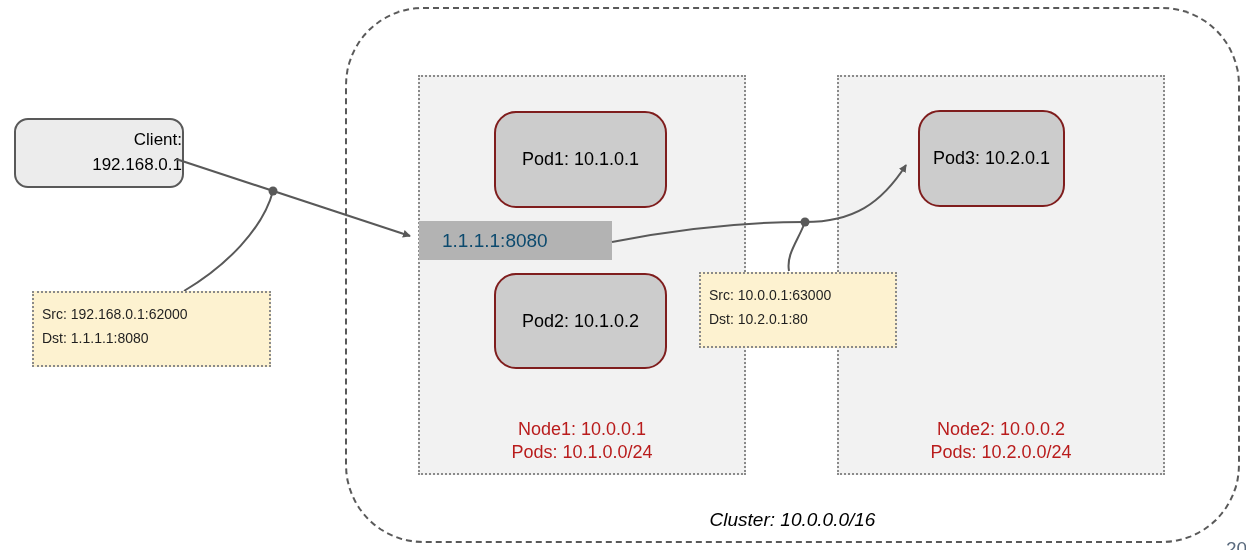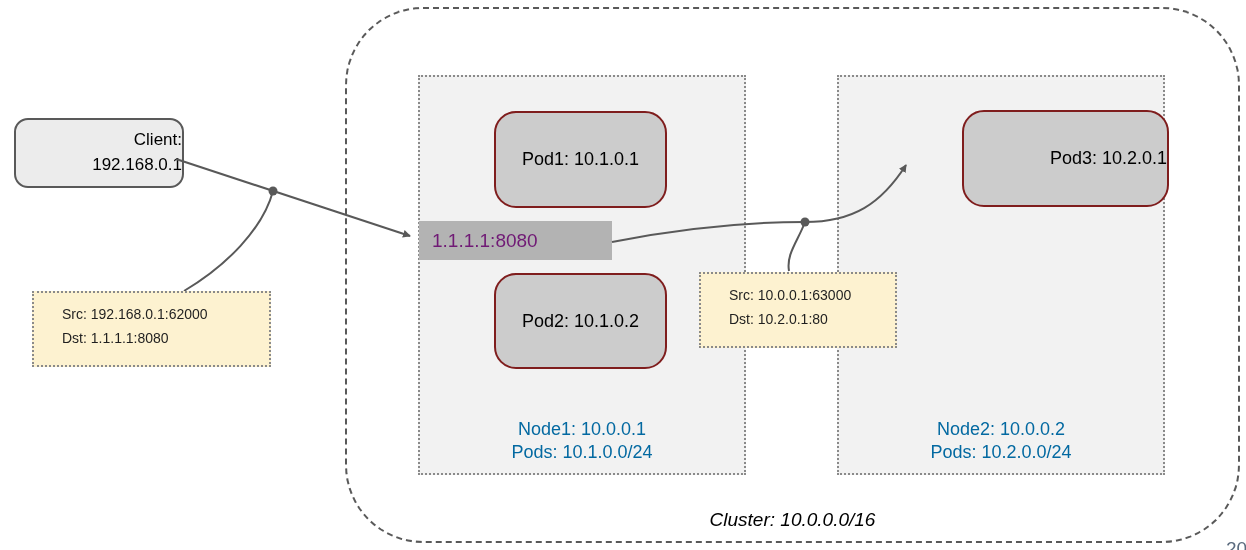--- a/index.html
+++ b/index.html
@@ -34,51 +34,51 @@
   }
   .node1 { left: 418px; }
   .node2 { left: 837px; }
   .node-label {
     position: absolute;
     bottom: 8px; left: 0;
     width: 100%;
     text-align: center;
     font-size: 18px;
     line-height: 1.32;
-    color: #0369a1;
+    color: #b91c1c;
   }
 
   
   .pod {
     position: absolute;
     background: #cccccc;
     border: 2px solid #7f1d1d;
     border-radius: 22px;
     display: flex;
     align-items: center;
     justify-content: center;
     font-size: 18px;
     color: #000;
     z-index: 2;
   }
   .pod1 { left: 494px; top: 111px; width: 173px; height: 97px; }
   .pod2 { left: 494px; top: 273px; width: 173px; height: 96px; }
-  .pod3 { left: 962px; top: 110px; width: 207px; height: 97px; justify-content: flex-end; }
+  .pod3 { left: 918px; top: 110px; width: 147px; height: 97px; }
 
   
   .service {
     position: absolute;
     left: 419px; top: 221px;
     width: 193px; height: 39px;
     background: #b3b3b3;
     display: flex;
     align-items: center;
-    padding-left: 13px;
+    padding-left: 23px;
     font-size: 19px;
-    color: #701a75;
+    color: #0c4a6e;
     z-index: 2;
   }
 
   
   .client {
     position: absolute;
     left: 14px; top: 118px;
     width: 170px; height: 70px;
     background: #ececec;
     border: 2px solid #595959;
@@ -91,21 +91,21 @@
     line-height: 1.45;
     color: #000;
     z-index: 2;
   }
 
   
   .note {
     position: absolute;
     background: #fdf2d0;
     border: 2px dotted #8a8a8a;
-    padding: 10px 28px;
+    padding: 10px 8px;
     font-size: 14px;
     line-height: 1.7;
     color: #1f1f1f;
     z-index: 6;
   }
   .note1 { left: 32px; top: 291px; width: 239px; height: 76px; }
   .note2 { left: 699px; top: 272px; width: 198px; height: 76px; }
 
   .cluster-label {
     position: absolute;

